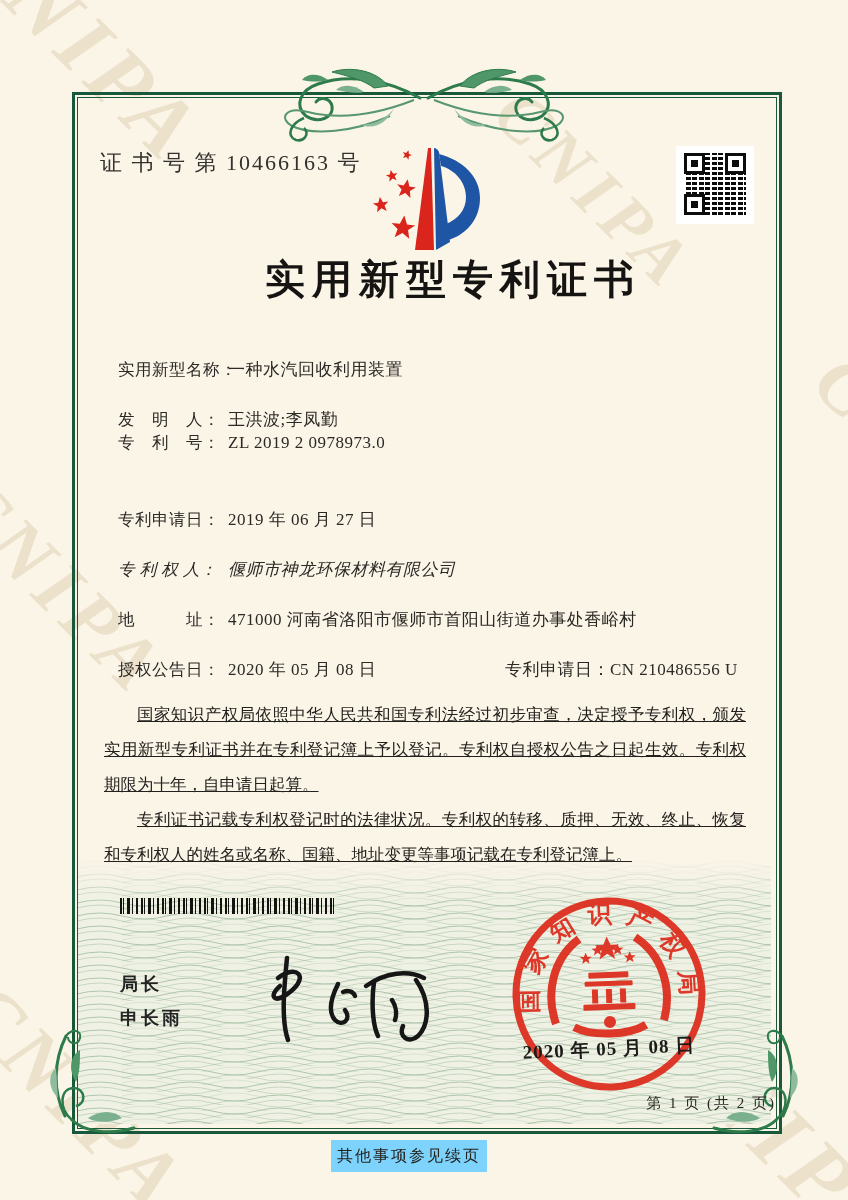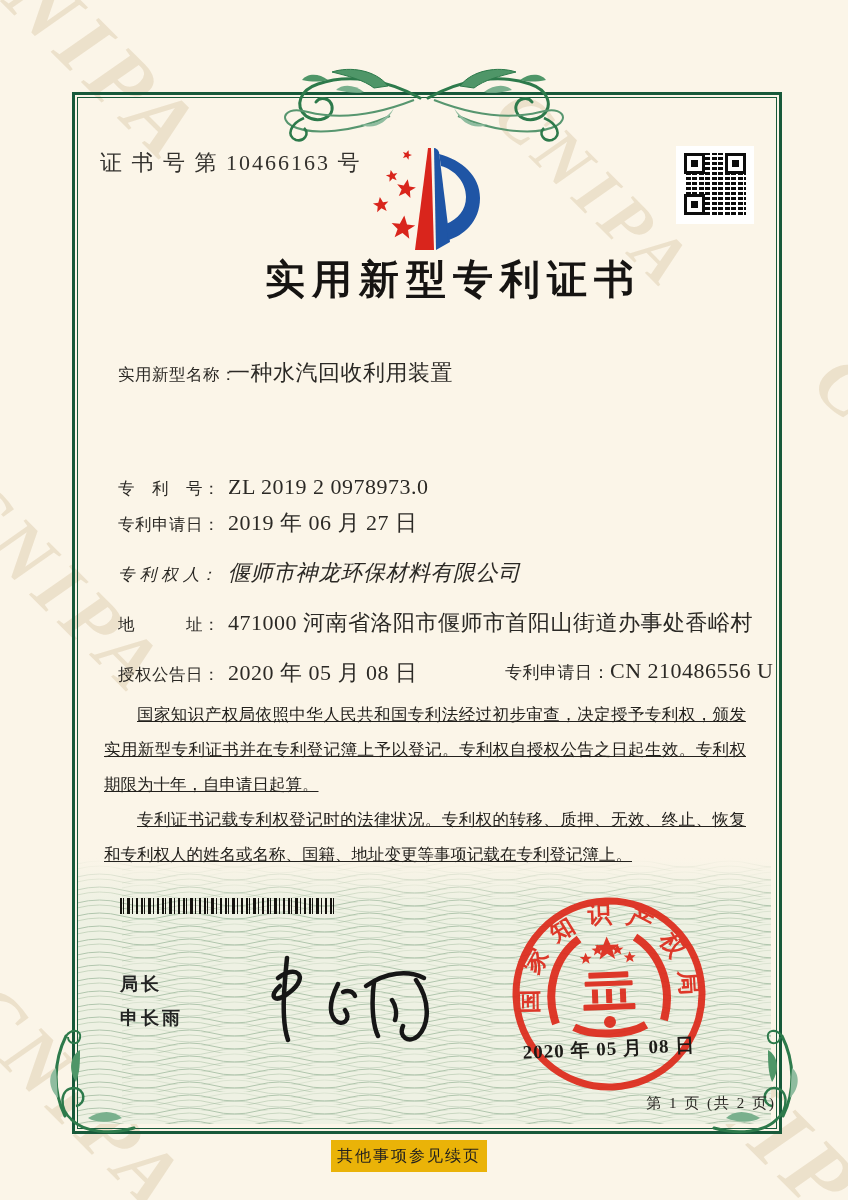--- a/index.html
+++ b/index.html
@@ -36,21 +36,21 @@
   .finder>i{display:block;width:7px;height:7px;background:#0c0c0c;}
   .f-tl{left:0;top:0;} .f-tr{right:0;top:0;} .f-bl{left:0;bottom:0;}
 
   .title{position:absolute;left:69px;top:252px;width:704px;text-align:center;
          font-size:40px;font-weight:bold;letter-spacing:7px;color:#161412;z-index:4;margin-left:32px;}
 
   
   .row{position:absolute;left:118px;font-size:17px;color:#2b2925;white-space:nowrap;
        letter-spacing:0.5px;z-index:4;}
   .flabel{display:inline-block;width:110px;font-size:16.5px;}
-  .fvalue{font-size:22px;}
+  .fvalue{font-size:17px;}
   .row2col{position:absolute;left:387px;top:0;}
 
   
   .body-text{position:absolute;left:104px;top:697px;width:642px;font-size:16.5px;
              line-height:35px;color:#23211d;text-align:justify;z-index:4;}
   .body-text p{margin:0;text-indent:2em;text-decoration:underline;}
 
   
   .barcode{position:absolute;left:120px;top:898px;width:217px;height:16px;z-index:4;
       background-image:repeating-linear-gradient(90deg,
@@ -64,21 +64,21 @@
   .sig-svg{position:absolute;left:250px;top:948px;width:195px;height:96px;z-index:4;}
 
   .seal{position:absolute;left:509px;top:894px;width:200px;height:200px;z-index:5;}
   .seal-date{position:absolute;left:518px;top:1036px;width:182px;text-align:center;
              font-size:19px;font-weight:bold;color:#1d1b18;letter-spacing:1px;
              transform:rotate(-2.5deg);z-index:6;white-space:nowrap;}
 
   .page-no{position:absolute;left:72px;top:1094px;width:704px;text-align:right;
            font-size:15px;letter-spacing:2px;color:#2b2925;z-index:4;}
 
-  .cont-note{position:absolute;left:331px;top:1140px;width:156px;height:32px;background:#eab308;
+  .cont-note{position:absolute;left:331px;top:1140px;width:156px;height:32px;background:#7dd3fc;
              text-align:center;line-height:32px;font-size:16px;color:#24221e;letter-spacing:2px;z-index:4;}
 </style>
 </head>
 <body>
 
 <div class="page">
 
   <div class="wm" style="left:-70px;top:-10px;font-size:88px;">CNIPA</div>
   <div class="wm" style="left:470px;top:150px;font-size:70px;">CNIPA</div>
   <div class="wm" style="left:788px;top:420px;font-size:78px;">CNIPA</div>
@@ -181,21 +181,24 @@
           <i></i>
         </div>
     </div>
   </div>
 
   <div class="title">实用新型专利证书</div>
 
   <div class="row" style="top:358px;">
     <span class="flabel">实用新型名称：</span><span class="fvalue">一种水汽回收利用装置</span>
   </div>
-  <div class="row" style="top:474px;">
+  <div class="row" style="top:408px;">
+    <span class="flabel">发　明　人：</span><span class="fvalue">王洪波;李凤勤</span>
+  </div>
+  <div class="row" style="top:432px;">
     <span class="flabel">专　利　号：</span><span class="fvalue">ZL 2019 2 0978973.0</span>
   </div>
   <div class="row" style="top:508px;">
     <span class="flabel">专利申请日：</span><span class="fvalue">2019 年 06 月 27 日</span>
   </div>
   <div class="row" style="top:558px;font-style:italic;">
     <span class="flabel">专 利 权 人：</span><span class="fvalue">偃师市神龙环保材料有限公司</span>
   </div>
   <div class="row" style="top:608px;">
     <span class="flabel">地　　　址：</span><span class="fvalue">471000 河南省洛阳市偃师市首阳山街道办事处香峪村</span>

